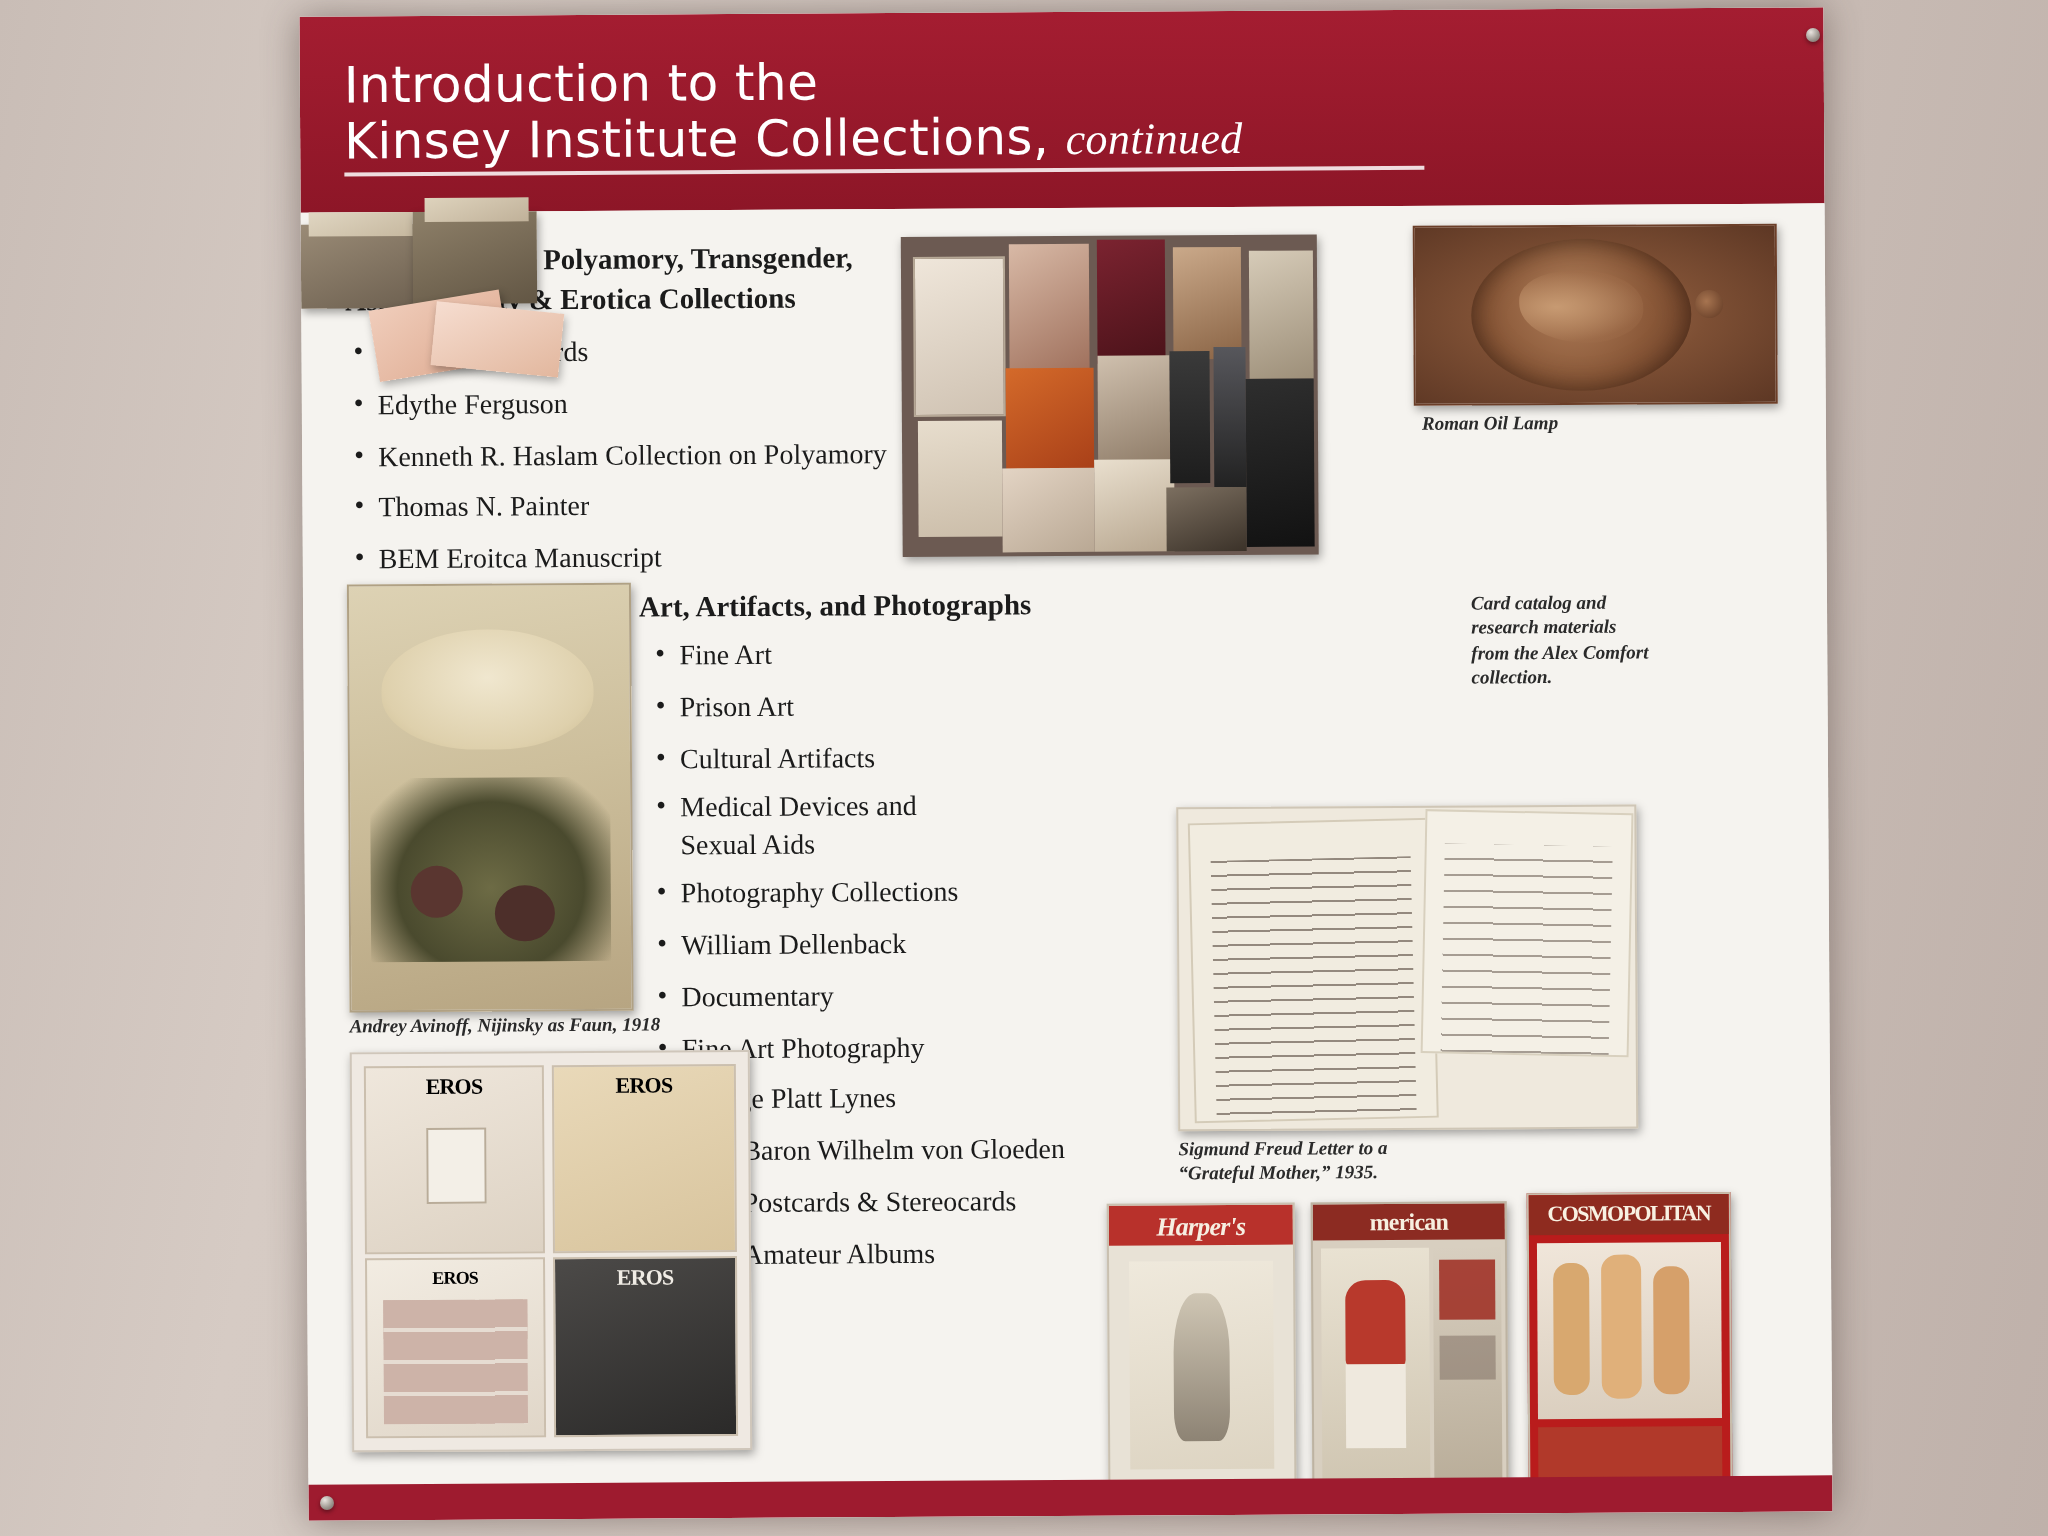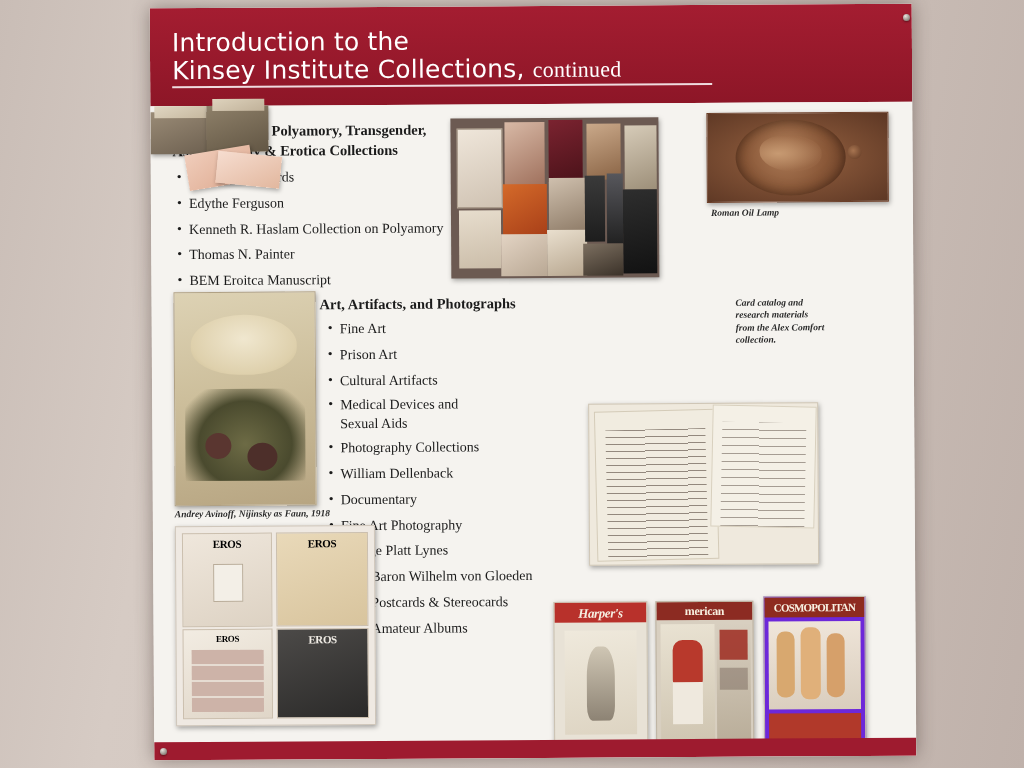--- a/index.html
+++ b/index.html
@@ -53,20 +53,21 @@
     color: #ffffff;
     font-family: "DejaVu Sans", sans-serif;
     font-weight: 400;
     font-size: 25px;
     letter-spacing: 0.2px;
   }
   .title-line1 { top: 20px; }
   .title-line2 { top: 48px; }
   .title-line2 .cont {
     font-family: "Liberation Serif", serif;
+    font-style: italic;
     font-size: 22px;
   }
 
   .footer-bar {
     position: absolute;
     left: 0;
     bottom: 0;
     width: 100%;
     height: 18px;
     background: #9e1b2f;
@@ -199,21 +200,21 @@
   
   #img-freud {
     left: 436px; top: 300px; width: 228px; height: 160px;
     background: #efe9dd;
     border: 1px solid #cfc6b6;
   }
 
   
   #img-harpers { left: 400px; top: 498px; width: 92px; height: 142px; background: #e8e2d6; border:1px solid #c9c0b0;}
   #img-american { left: 502px; top: 498px; width: 96px; height: 144px; background: #d8cfc0; border:1px solid #bdb3a2;}
-  #img-cosmo { left: 610px; top: 494px; width: 100px; height: 150px; background: #6d28d9; border:1px solid #c7bdab;text-decoration:underline;}
+  #img-cosmo { left: 610px; top: 494px; width: 100px; height: 150px; background: #b91c1c; border:1px solid #c7bdab;text-decoration:underline;}
 
   .mag-title {
     position: absolute;
     left: 0; right: 0; top: 4px;
     text-align: center;
     font-family: "Liberation Serif", serif;
     font-weight: bold;
     font-size: 11px;
     letter-spacing: -0.4px;
   }
@@ -347,20 +348,24 @@
       </div>
 
       <div class="photo shadow" id="img-freud">
         <div style="position:absolute; left:6px; top:6px; width:120px; height:148px; background:#f1ece0; border:1px solid #d4cbb8; transform:rotate(-1deg);
           background-image:repeating-linear-gradient(0deg, rgba(70,55,45,0.55) 0 1px, rgba(0,0,0,0) 1px 7px);
           background-size:100px 100%; background-repeat:no-repeat; background-position:10px 18px;"></div>
         <div style="position:absolute; left:122px; top:2px; width:102px; height:120px; background:#f4f0e6; border:1px solid #d8d0be; transform:rotate(1.5deg);
           background-image:repeating-linear-gradient(0deg, rgba(70,55,45,0.45) 0 1px, rgba(0,0,0,0) 1px 8px);
           background-size:84px 100%; background-repeat:no-repeat; background-position:9px 16px;"></div>
       </div>
+      <div class="caption" style="left:436px; top:466px; width:180px;">
+        <div>Sigmund Freud Letter to a</div>
+        <div>“Grateful Mother,” 1935.</div>
+      </div>
 
       <div class="photo shadow" id="img-american">
         <div style="position:absolute; left:0; top:0; width:100%; height:18px; background:#8c2b22;"></div>
         <div class="mag-title" style="top:2px; color:#f7efdf; font-size:12px;">merican</div>
         <div style="position:absolute; left:4px; top:22px; width:54px; height:118px; background:linear-gradient(175deg,#e9e2d2,#cfc5b1);">
           <div style="position:absolute; left:12px; top:16px; width:30px; height:44px; background:#b8392c; border-radius:10px 10px 4px 4px;"></div>
           <div style="position:absolute; left:12px; top:58px; width:30px; height:42px; background:#efe9de;"></div>
         </div>
         <div style="position:absolute; left:60px; top:22px; width:34px; height:118px; background:linear-gradient(175deg,#d8cfc0,#b9ad99);">
           <div style="position:absolute; left:3px; top:6px; right:3px; height:30px; background:#9e2a20; opacity:0.85;"></div>

